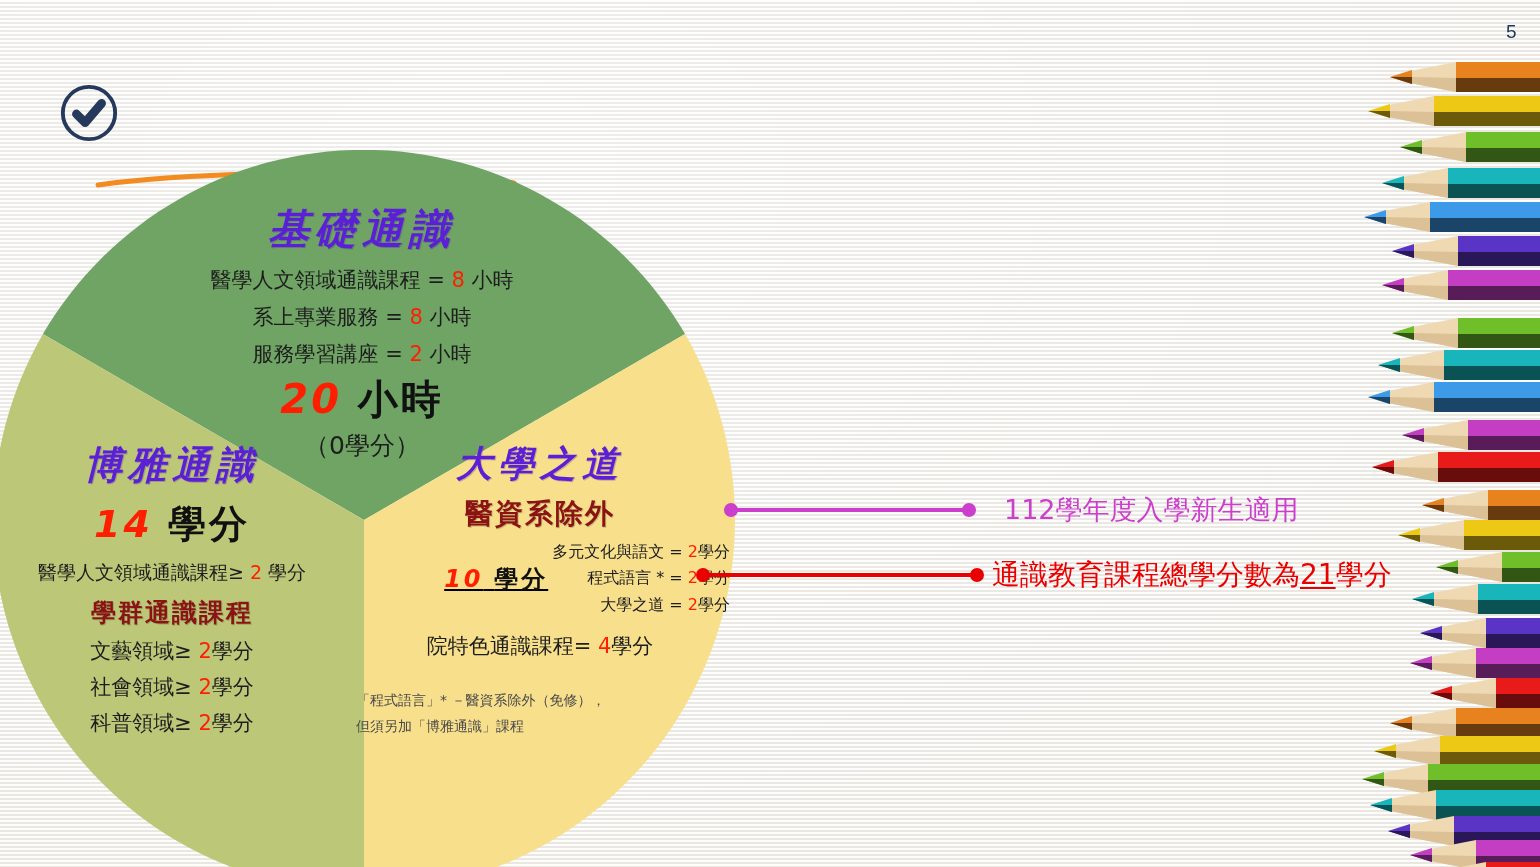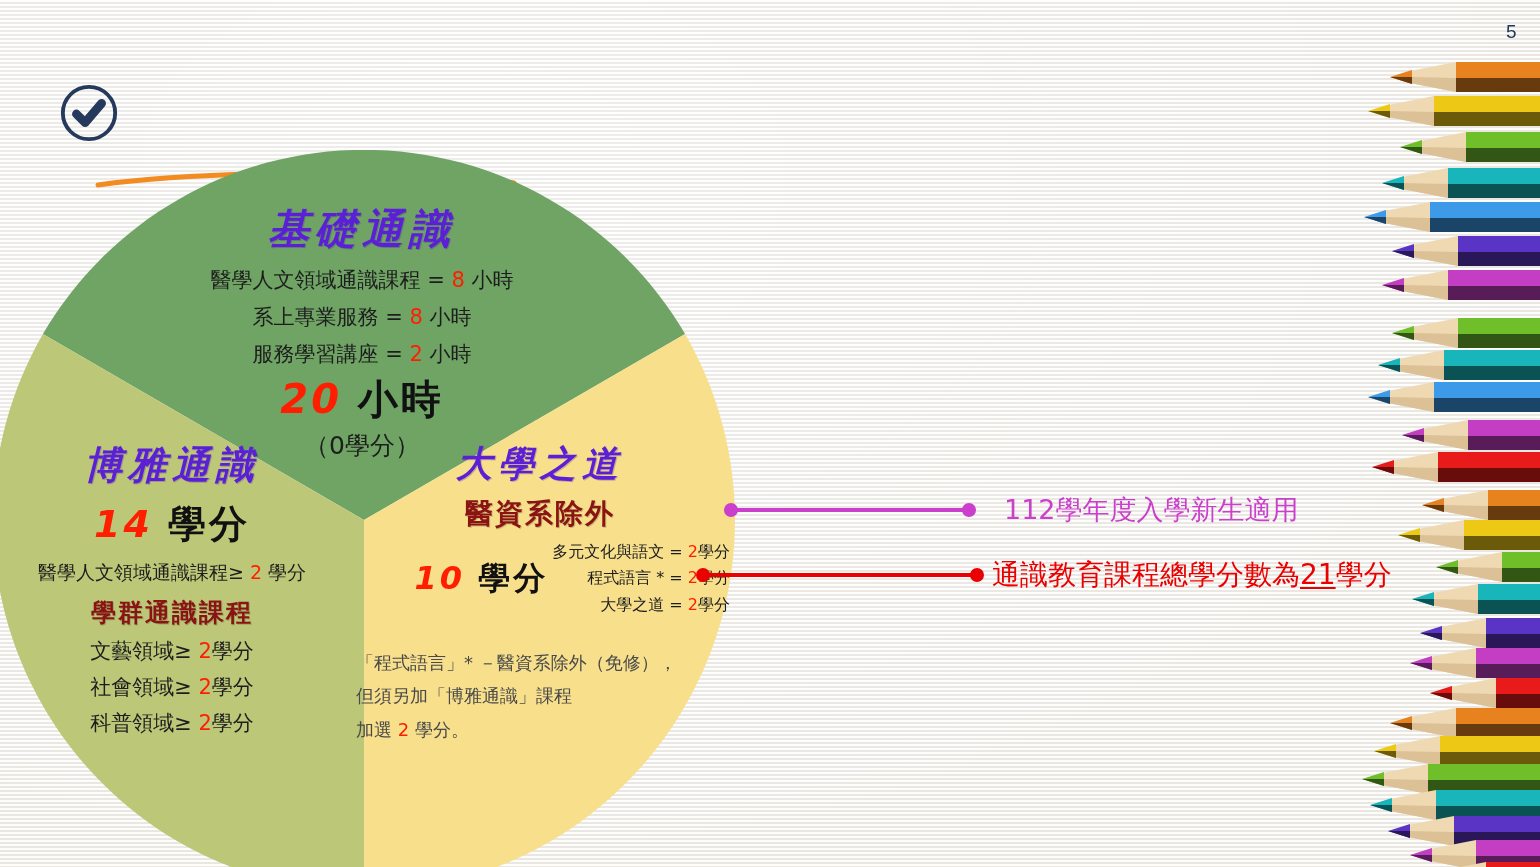--- a/index.html
+++ b/index.html
@@ -120,26 +120,26 @@
   #seg-liberal .sub-line { font-size: 21px; margin-top: 8px; color:#1d1d1d; }
 
   
   #seg-basic { left: 358px; top: 290px; width: 380px; }
   #seg-basic .seg-title { font-size: 36px; }
   #seg-basic .seg-subtitle { font-size: 28px; margin-top: 6px; }
   #seg-basic .mid-row {
     display: flex; align-items: center; justify-content: flex-end;
     margin-top: 6px; gap: 4px;
   }
-  #seg-basic .total { font-size: 32px; letter-spacing: 3px; white-space: nowrap; }
+  #seg-basic .total { font-size: 24px; letter-spacing: 3px; white-space: nowrap; text-decoration: underline; }
   #seg-basic .mid-list { text-align: right; }
   #seg-basic .mid-list div { font-size: 16px; line-height: 1.65; color:#1d1d1d; }
   #seg-basic .college { font-size: 21px; margin-top: 14px; color:#1d1d1d; }
   #seg-basic .footnote {
-    margin-top: 28px; text-align: left; font-size: 18px;
+    margin-top: 28px; text-align: left; font-size: 14px;
     line-height: 1.85; color: #4a4a4a; padding-left: 6px;
   }
 
   
   .callout { position: absolute; display: flex; align-items: center; }
   .callout .conn { position: relative; height: 12px; display:flex; align-items:center; }
   .callout .conn .bar { height: 4px; width: 100%; }
   .callout .conn .dot {
     position: absolute; width: 14px; height: 14px; border-radius: 50%;
   }
@@ -271,29 +271,28 @@
             <span>程式語言 * =</span>
             <span class="num-red">2</span><span>學分</span>
           </div>
           <div>
             <span>大學之道 =</span>
             <span class="num-red">2</span><span>學分</span>
           </div>
         </div>
       </div>
 
+      <div class="college">
+        <span>院特色通識課程=</span>
+        <span class="num-red">4</span><span>學分</span>
+      </div>
 
       <div class="footnote">
         <div>「程式語言」* －醫資系除外（免修），</div>
         <div>但須另加「博雅通識」課程</div>
-        <div>
-          <span>加選</span>
-          <span class="num-red">2</span>
-          <span>學分。</span>
-        </div>
       </div>
     </div>
   </div>
 
   <div class="callout" id="callout-magenta">
     <div class="conn">
       <div class="bar"></div>
       <div class="dot left"></div>
       <div class="dot right"></div>
     </div>

